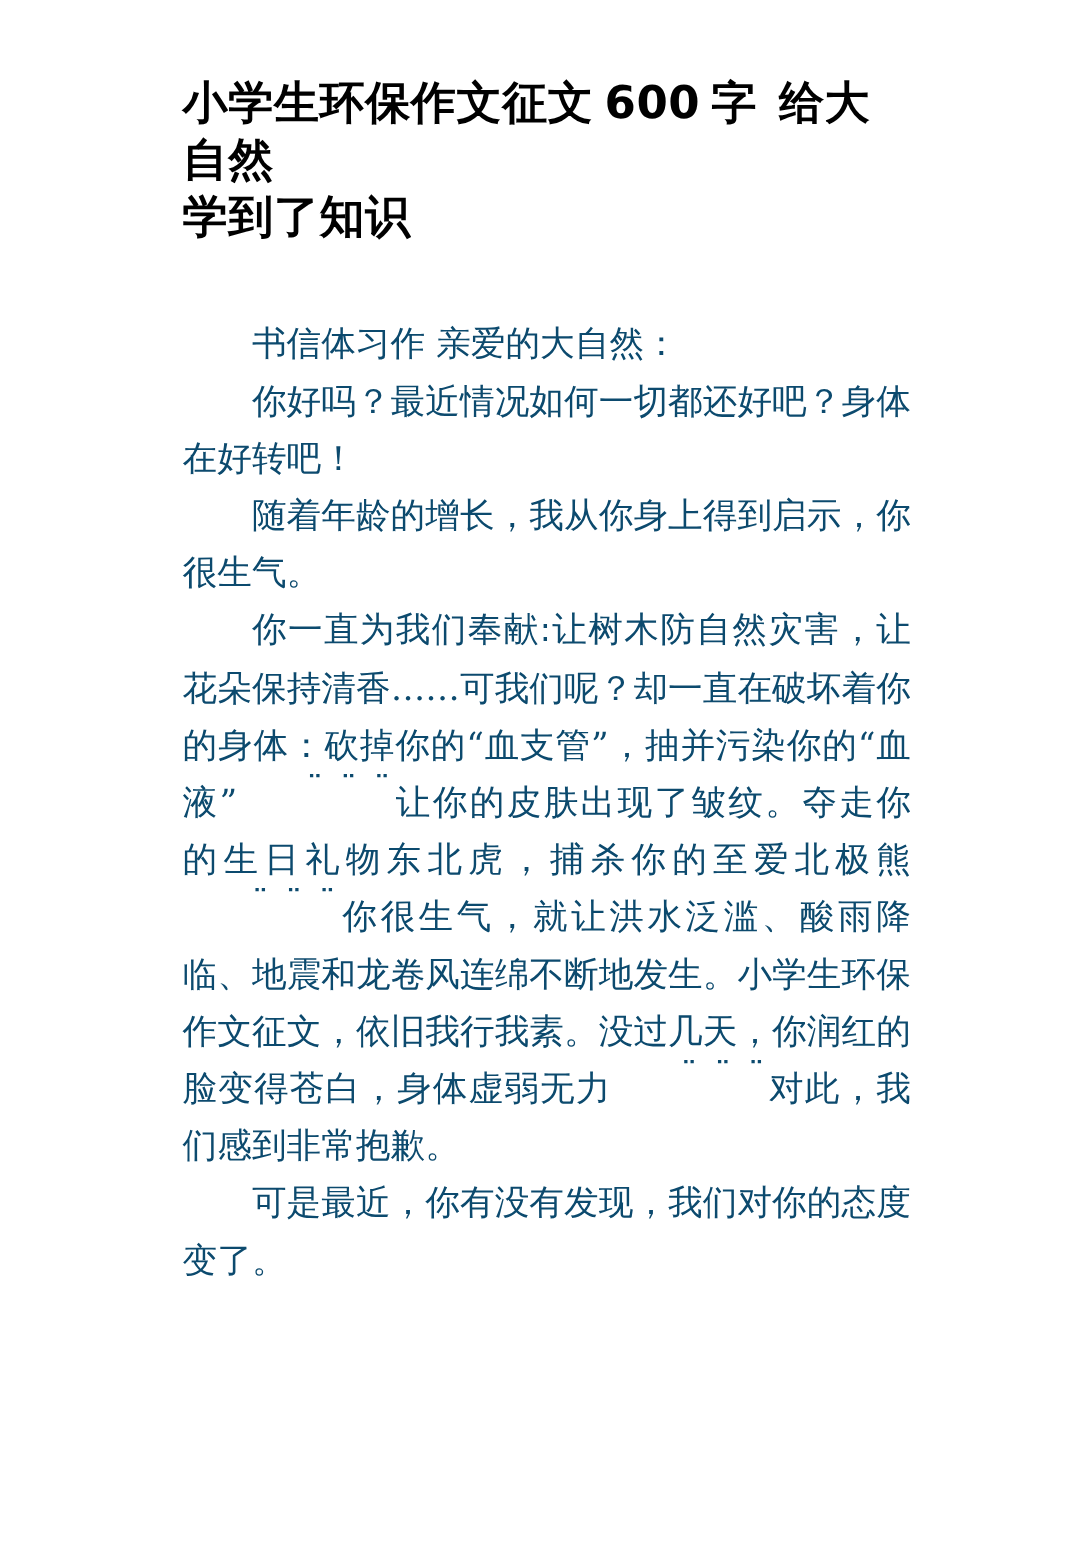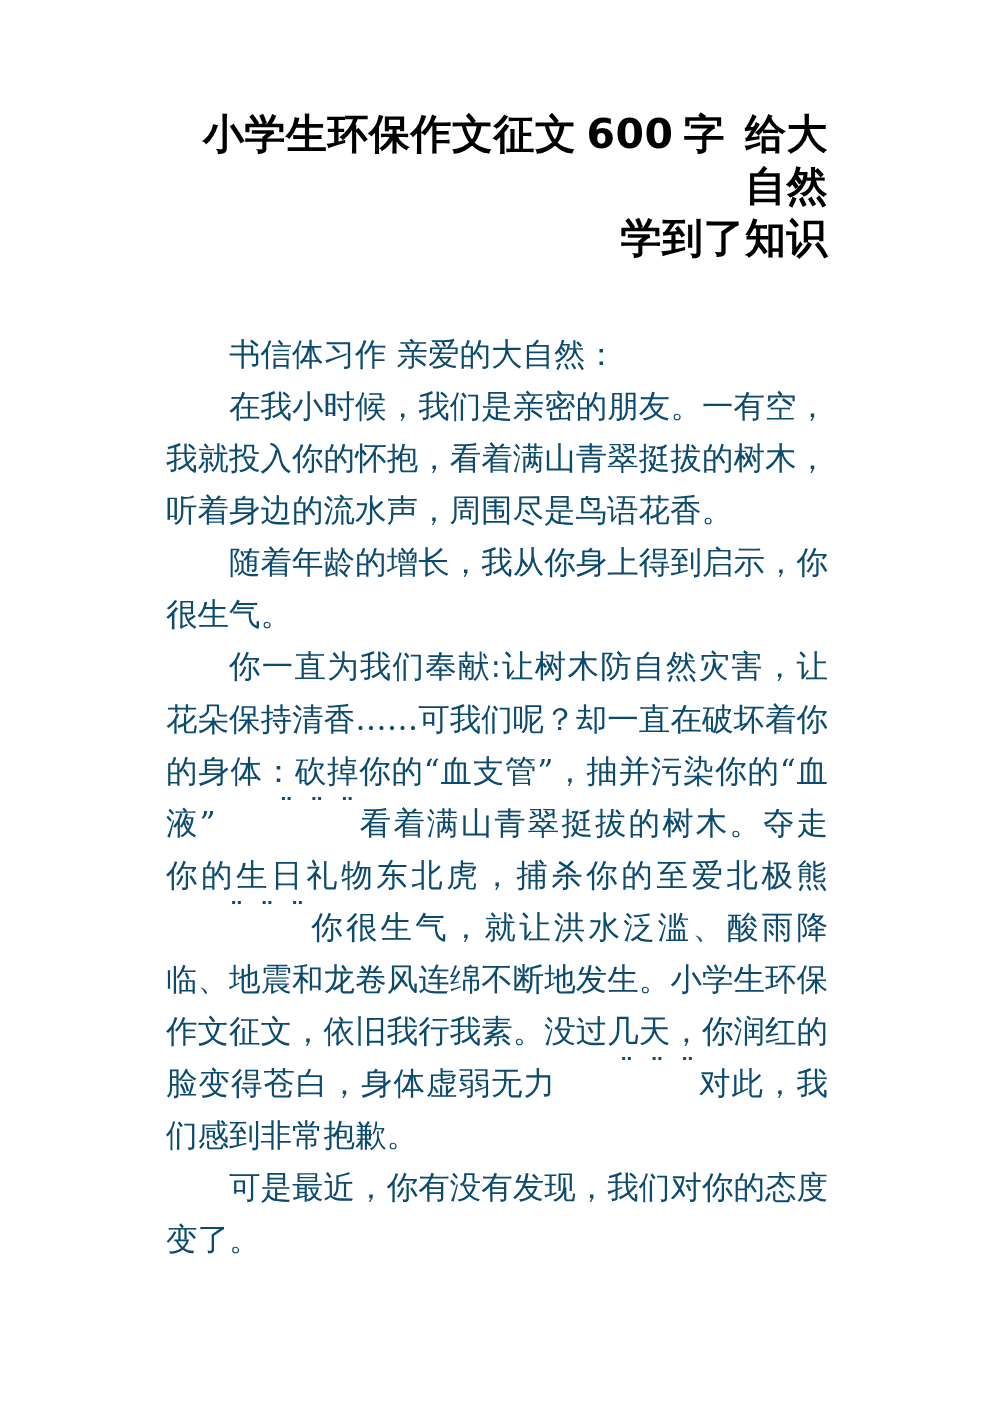--- a/index.html
+++ b/index.html
@@ -30,24 +30,24 @@
     top: 0;
     width: 662px;
   }
 
   
   .doc-title {
     font-family: "DejaVu Sans", "Liberation Sans", sans-serif;
     font-weight: 700;
     font-size: 41px;
     line-height: 52px;
-    text-align: right;
+    text-align: left;
     color: #000000;
     margin: 0;
-    padding-top: 108px;
+    padding-top: 67px;
     letter-spacing: 0.5px;
     word-break: break-all;
   }
   .doc-title .gap-sm { display: inline-block; width: 10px; }
   .doc-title .gap-md { display: inline-block; width: 20px; }
 
   
   .para-block {
     margin: 0;
     padding-top: 64px;
@@ -87,24 +87,24 @@
 <div class="page">
 
   <div class="doc-body">
 
     <h1 class="doc-title"><span>小学生环保作文征文</span><span class="gap-sm"></span><span>600</span><span class="gap-sm"></span><span>字</span><span class="gap-md"></span><span>给大自然</span><br><span>学到了知识</span></h1>
 
     <div class="para-block">
 
       <p class="para">书信体习作  亲爱的大自然：</p>
 
+      <p class="para">你好吗？最近情况如何一切都还好吧？身体在好转吧！</p>
 
-      <p class="para">在我小时候，我们是亲密的朋友。一有空，我就投入你的怀抱，看着满山青翠挺拔的树木，听着身边的流水声，周围尽是鸟语花香。</p>
 
       <p class="para">随着年龄的增长，我从你身上得到启示，你很生气。</p>
 
-      <p class="para"><span>你一直为我们奉献</span><span class="halfcolon">:</span><span>让树木防自然灾害，让花朵保持清香……可我们呢？却一直在破坏着你的身体：砍掉你的“血支管”，抽并污染你的“血液”</span><span class="ddots">¨ ¨ ¨</span><span>看着满山青翠挺拔的树木。夺走你的生日礼物东北虎，捕杀你的至爱北极熊</span><span class="ddots">¨ ¨ ¨</span><span>你很生气，就让洪水泛滥、酸雨降临、地震和龙卷风连绵不断地发生。小学生环保作文征文，依旧我行我素。没过几天，你润红的脸变得苍白，身体虚弱无力</span><span class="ddots">¨ ¨ ¨</span><span>对此，我们感到非常抱歉。</span></p>
+      <p class="para"><span>你一直为我们奉献</span><span class="halfcolon">:</span><span>让树木防自然灾害，让花朵保持清香……可我们呢？却一直在破坏着你的身体：砍掉你的“血支管”，抽并污染你的“血液”</span><span class="ddots">¨ ¨ ¨</span><span>让你的皮肤出现了皱纹。夺走你的生日礼物东北虎，捕杀你的至爱北极熊</span><span class="ddots">¨ ¨ ¨</span><span>你很生气，就让洪水泛滥、酸雨降临、地震和龙卷风连绵不断地发生。小学生环保作文征文，依旧我行我素。没过几天，你润红的脸变得苍白，身体虚弱无力</span><span class="ddots">¨ ¨ ¨</span><span>对此，我们感到非常抱歉。</span></p>
 
       <p class="para">可是最近，你有没有发现，我们对你的态度变了。</p>
 
     </div>
   </div>
 </div>
 
 </body></html>

